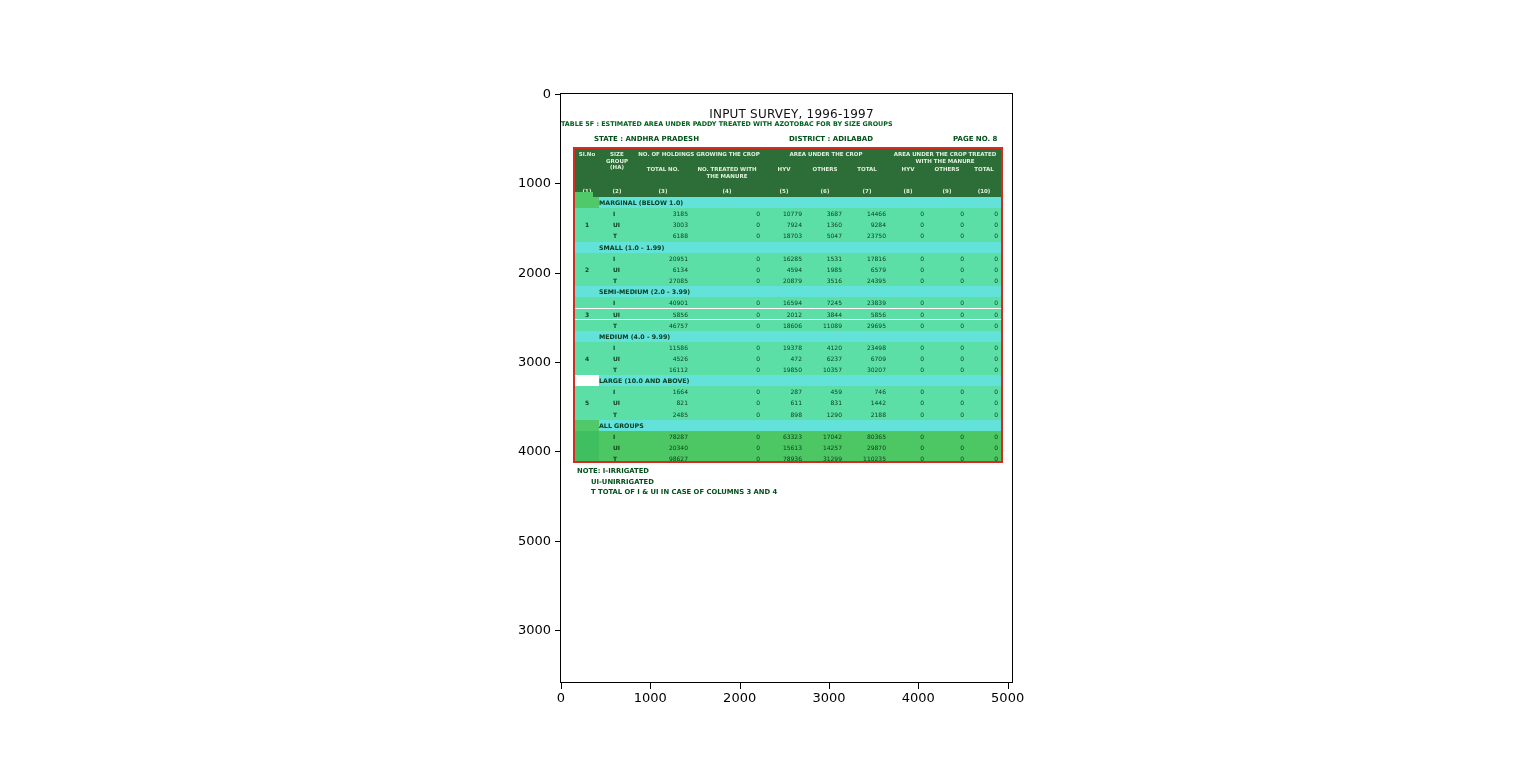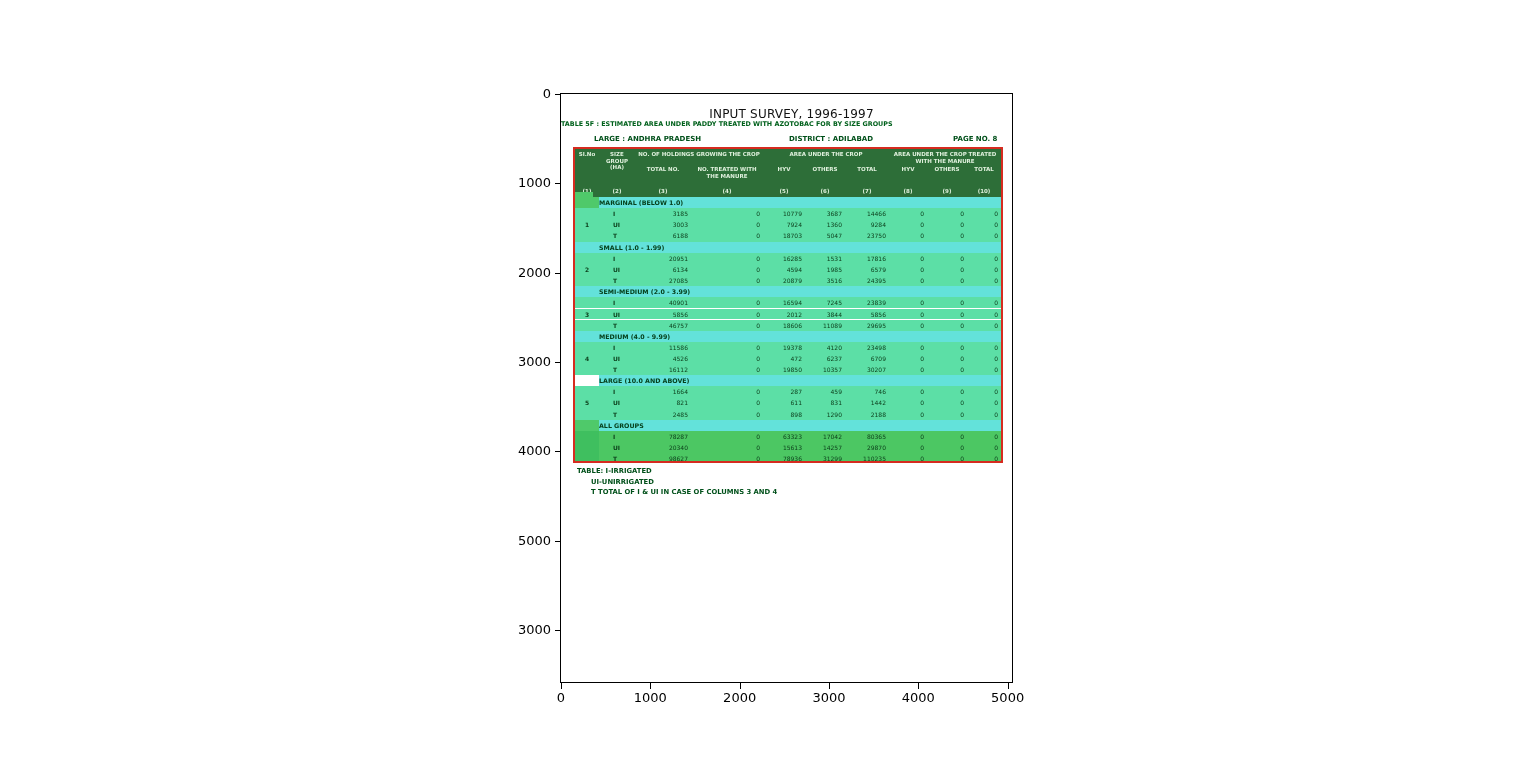--- a/index.html
+++ b/index.html
@@ -74,21 +74,21 @@
 </head>
 <body>
 
 <div id="stage">
   <div id="axes">
 
     <div class="doc-title">INPUT SURVEY, 1996-1997</div>
     <div class="doc-subtitle">TABLE 5F : ESTIMATED AREA UNDER PADDY TREATED WITH AZOTOBAC FOR BY SIZE GROUPS</div>
 
     <div class="doc-meta">
-      <span class="m-state">LARGE : ANDHRA PRADESH</span>
+      <span class="m-state">STATE : ANDHRA PRADESH</span>
       <span class="m-district">DISTRICT : ADILABAD</span>
       <span class="m-page">PAGE NO. 8</span>
     </div>
 
     <div id="doc-table">
       <div id="tbl-header">
         <div class="h-top">
           <div class="h-colA">SI.No</div>
           <div class="h-colB">SIZE GROUP (HA)</div>
           <div class="h-colC">
@@ -367,21 +367,21 @@
             <div class="cell num c6">31299</div>
             <div class="cell num c7">110235</div>
             <div class="cell num c8">0</div>
             <div class="cell num c9">0</div>
             <div class="cell num c10">0</div>
           </div>
         </div>
     </div>
 
     <div class="doc-notes">
-      <div class="nline1">TABLE: I-IRRIGATED</div>
+      <div class="nline1">NOTE: I-IRRIGATED</div>
       <div class="nline2">UI-UNIRRIGATED</div>
       <div class="nline3">T   TOTAL OF I &amp; UI IN CASE OF COLUMNS 3 AND 4</div>
     </div>
 
   <div class="ytick-mark" style="top: 0px;"></div>
       <div class="ytick-label" style="top: -7px;">0</div>
       <div class="ytick-mark" style="top: 89.33px;"></div>
       <div class="ytick-label" style="top: 82.33px;">1000</div>
       <div class="ytick-mark" style="top: 178.66px;"></div>
       <div class="ytick-label" style="top: 171.66px;">2000</div>

